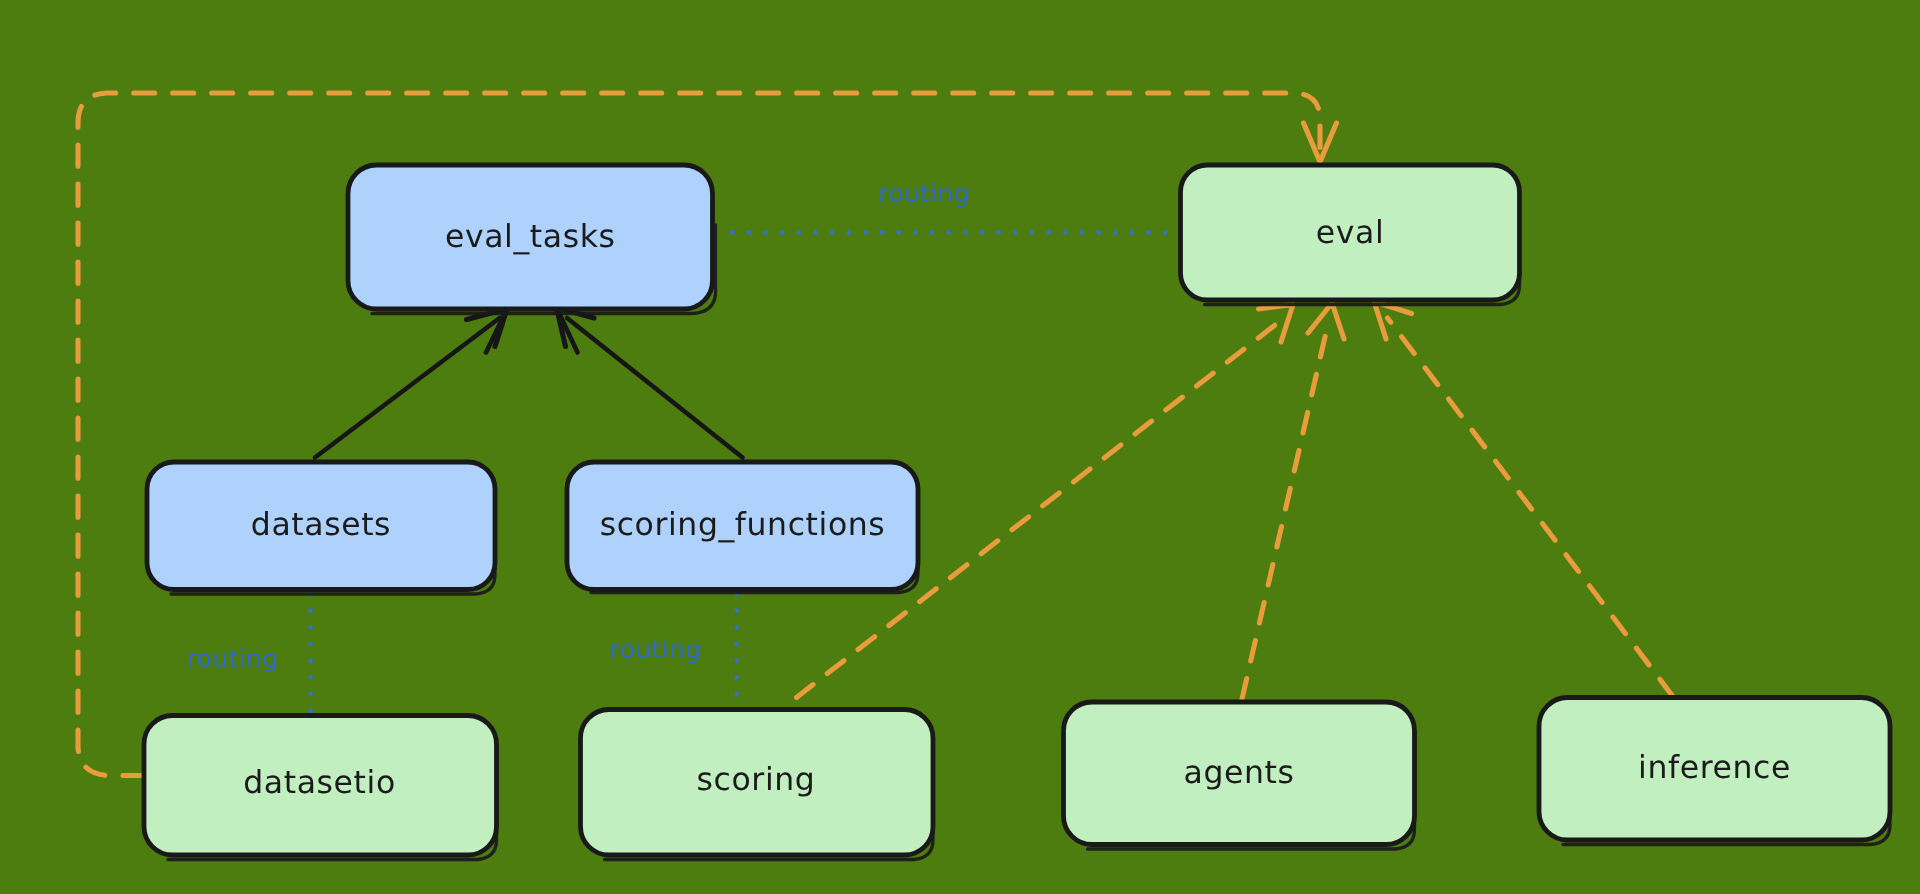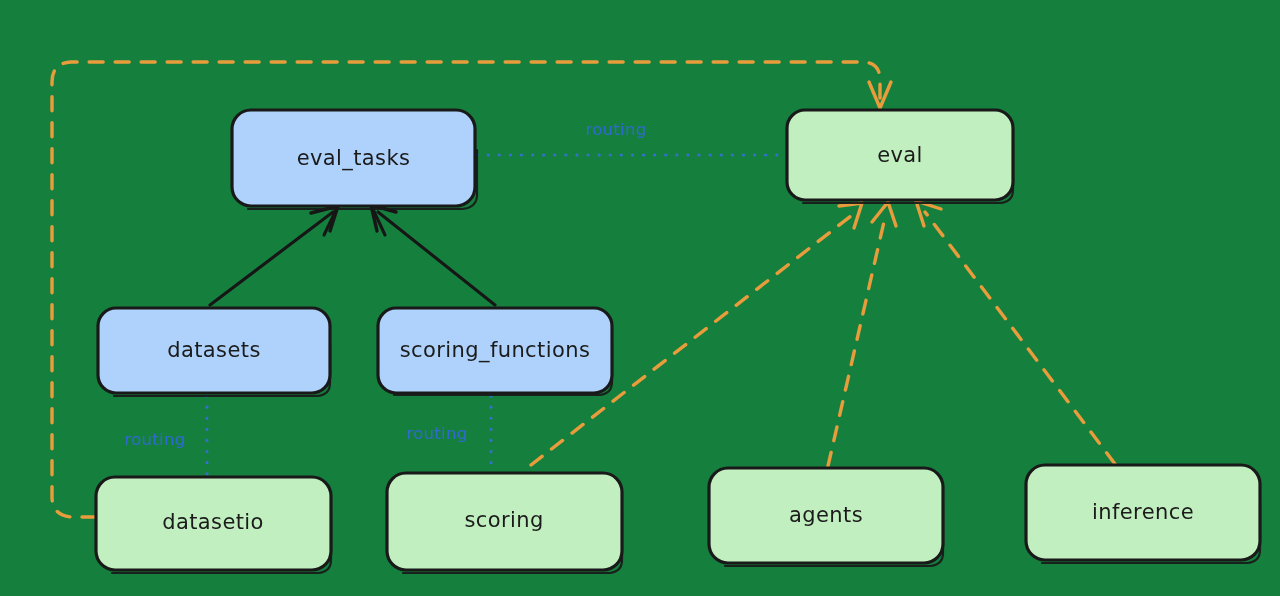--- a/index.html
+++ b/index.html
@@ -11,21 +11,21 @@
   body {
     width: 1280px;
     height: 596px;
     overflow: hidden;
     font-family: "DejaVu Sans", sans-serif;
   }
   #diagram-root {
     position: relative;
     width: 1280px;
     height: 596px;
-    background: #15803d;
+    background: #4d7c0f;
   }
   #diagram-svg {
     position: absolute;
     top: 0;
     left: 0;
     width: 1280px;
     height: 596px;
   }
   .node-label {
     font-family: "DejaVu Sans", sans-serif;

